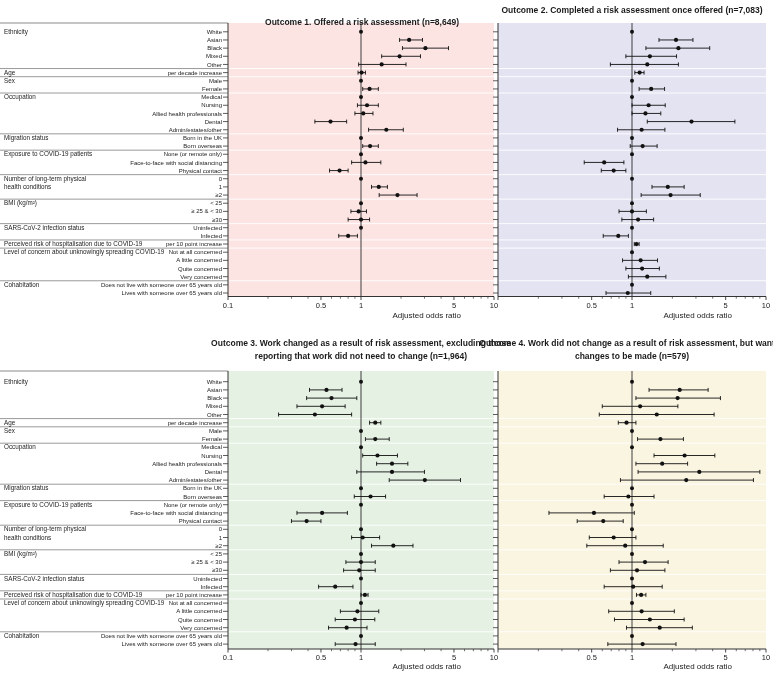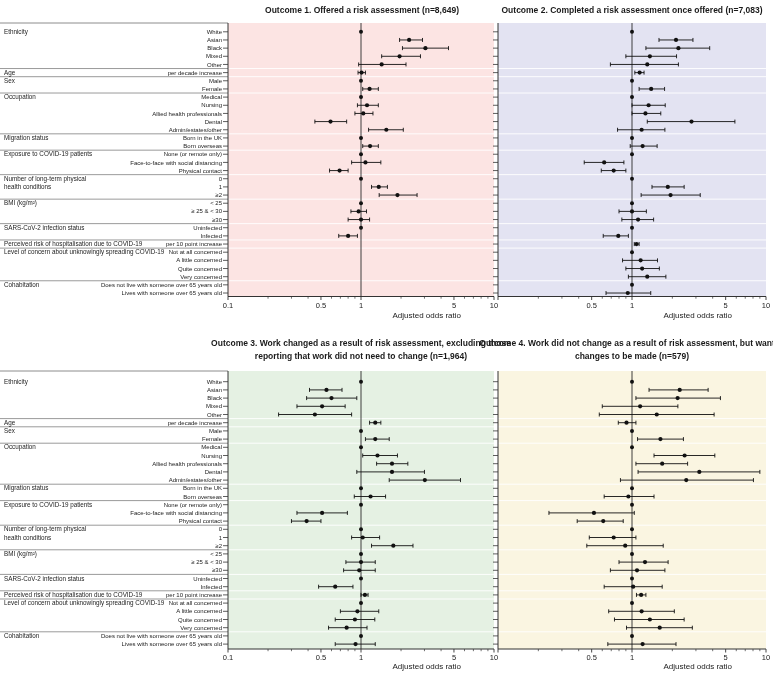--- a/index.html
+++ b/index.html
@@ -797,21 +797,21 @@
       <line x1="626.5115465710265" y1="625.6999999999999" x2="626.5115465710265" y2="629.6999999999999" stroke="#111111" stroke-width="0.9"></line>
       <line x1="692.3333805147944" y1="625.6999999999999" x2="692.3333805147944" y2="629.6999999999999" stroke="#111111" stroke-width="0.9"></line>
       <circle cx="659.7146673882678" cy="627.6999999999999" r="2.1" fill="#111111"></circle>
       <circle cx="632" cy="635.9" r="2" fill="#111111"></circle>
       <line x1="607.8188873626104" y1="644.0999999999999" x2="676.0028668607908" y2="644.0999999999999" stroke="#111111" stroke-width="0.9"></line>
       <line x1="607.8188873626104" y1="642.0999999999999" x2="607.8188873626104" y2="646.0999999999999" stroke="#111111" stroke-width="0.9"></line>
       <line x1="676.0028668607908" y1="642.0999999999999" x2="676.0028668607908" y2="646.0999999999999" stroke="#111111" stroke-width="0.9"></line>
       <circle cx="642.6102869703817" cy="644.0999999999999" r="2.1" fill="#111111"></circle>
     </svg>
 
-  <div class="panel-title" style="left:192px;top:4px;width:340px;">Outcome 1. Offered a risk assessment (n=8,649)</div>
+  <div class="panel-title" style="left:192px;top:16px;width:340px;">Outcome 1. Offered a risk assessment (n=8,649)</div>
   <div class="panel-title" style="left:462px;top:4px;width:340px;">Outcome 2. Completed a risk assessment once offered (n=7,083)</div>
   <div class="panel-title" style="left:206px;top:337px;width:310px;">Outcome 3. Work changed as a result of risk assessment, excluding those reporting that work did not need to change (n=1,964)</div>
   <div class="panel-title" style="left:477px;top:337px;width:310px;">Outcome 4. Work did not change as a result of risk assessment, but wanted changes to be made (n=579)</div>
 
   <div class="xlabel" style="left:261px;top:311px;width:200px;">Adjusted odds ratio</div>
   <div class="xlabel" style="left:532px;top:311px;width:200px;">Adjusted odds ratio</div>
   <div class="xlabel" style="left:261px;top:662px;width:200px;">Adjusted odds ratio</div>
   <div class="xlabel" style="left:532px;top:662px;width:200px;">Adjusted odds ratio</div>
 </div>
 

